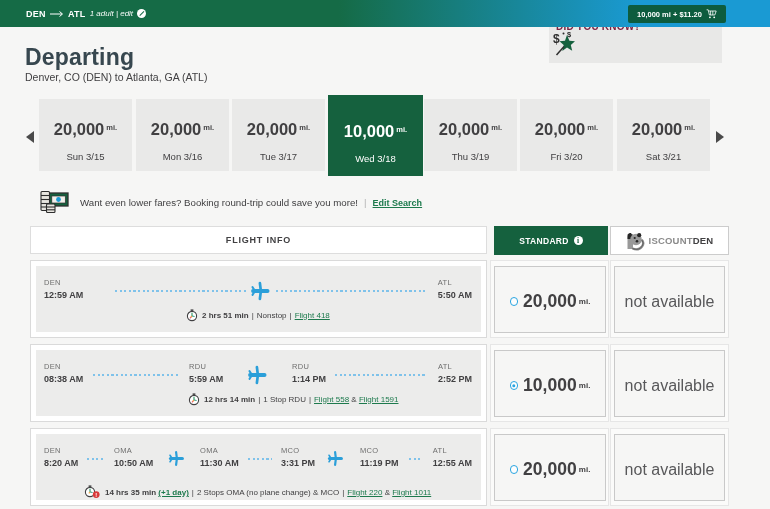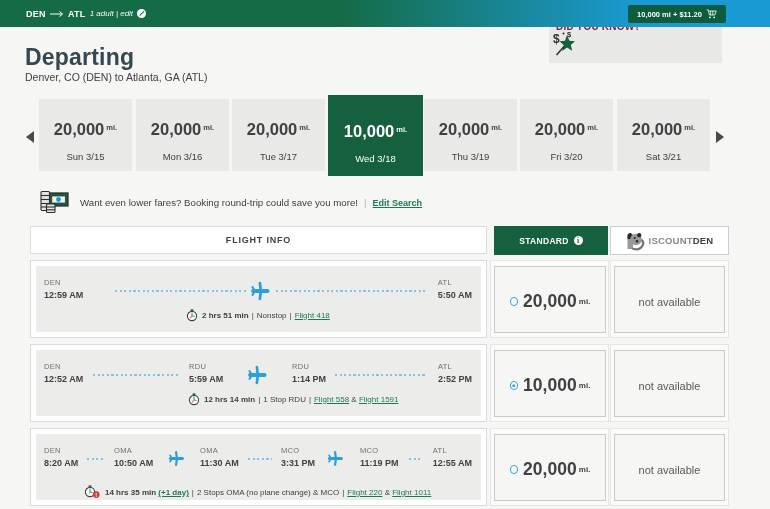--- a/index.html
+++ b/index.html
@@ -63,21 +63,21 @@
 
 
 .fcard { position:absolute; left:30px; width:457px; height:78px; background:#fff; border:1px solid #dadada; padding:5px; }
 .fcard .inner { width:100%; height:100%; background:#ececeb; position:relative; }
 .outercell { position:absolute; width:119px; height:78px; background:#fbfbfa; border:1px solid #e6e6e6; }
 .cell { position:absolute; background:#f6f6f5; border:1px solid #c9c9c9; display:flex; align-items:center; justify-content:center; padding-top:4px; }
 .cell .radio { width:8.5px; height:8.5px; border:1.7px solid #29a5e1; border-radius:50%; background:#fdfdfd; margin-right:5px; position:relative; }
 .cell .radio.on::after { content:""; position:absolute; left:50%; top:50%; transform:translate(-50%,-50%); width:3.4px; height:3.4px; border-radius:50%; background:#29a5e1; }
 .cell .amt { font-size:17.5px; font-weight:bold; color:#414042; }
 .cell .amt sup { font-size:8px; vertical-align:3px; }
-.cell .na { font-size:11px; color:#58585a; }
+.cell .na { font-size:16px; color:#58585a; }
 
 .port { position:absolute; top:12px; }
 .port .code { font-size:7.5px; color:#6e6e6e; letter-spacing:.3px; }
 .port .time { font-size:9px; font-weight:bold; color:#414042; margin-top:2.5px; white-space:nowrap; }
 .port.r { text-align:left; display:flex; flex-direction:column; align-items:flex-start; }
 .dots { position:absolute; height:1.6px; background:repeating-linear-gradient(90deg,#7fc2ea 0px,#7fc2ea 2.2px,rgba(0,0,0,0) 2.2px,rgba(0,0,0,0) 4.6px); top:24px; }
 .plane { position:absolute; top:15px; }
 .iline { position:absolute; top:42.5px; white-space:nowrap; font-size:8px; color:#414042; display:flex; align-items:center; }
 .iline b { font-weight:bold; }
 .iline .sep { margin:0 3px; }
@@ -226,21 +226,21 @@
   </div>
 <div class="outercell" style="left:610px;top:260px"></div>
 <div class="cell" style="left:614px;top:266px;width:111px;height:67px">
     <span class="na">not available</span>
   </div>
 
 <div class="fcard" style="top:344px">
   <div class="inner">
     <div class="port" style="left:8px">
         <div class="code">DEN</div>
-        <div class="time">12:52 AM</div>
+        <div class="time">08:38 AM</div>
       </div>
     <div class="port" style="left:153px">
         <div class="code">RDU</div>
         <div class="time">5:59 AM</div>
       </div>
     <div class="port" style="left:256px">
         <div class="code">RDU</div>
         <div class="time">1:14 PM</div>
       </div>
     <div class="port r" style="right:9px">

